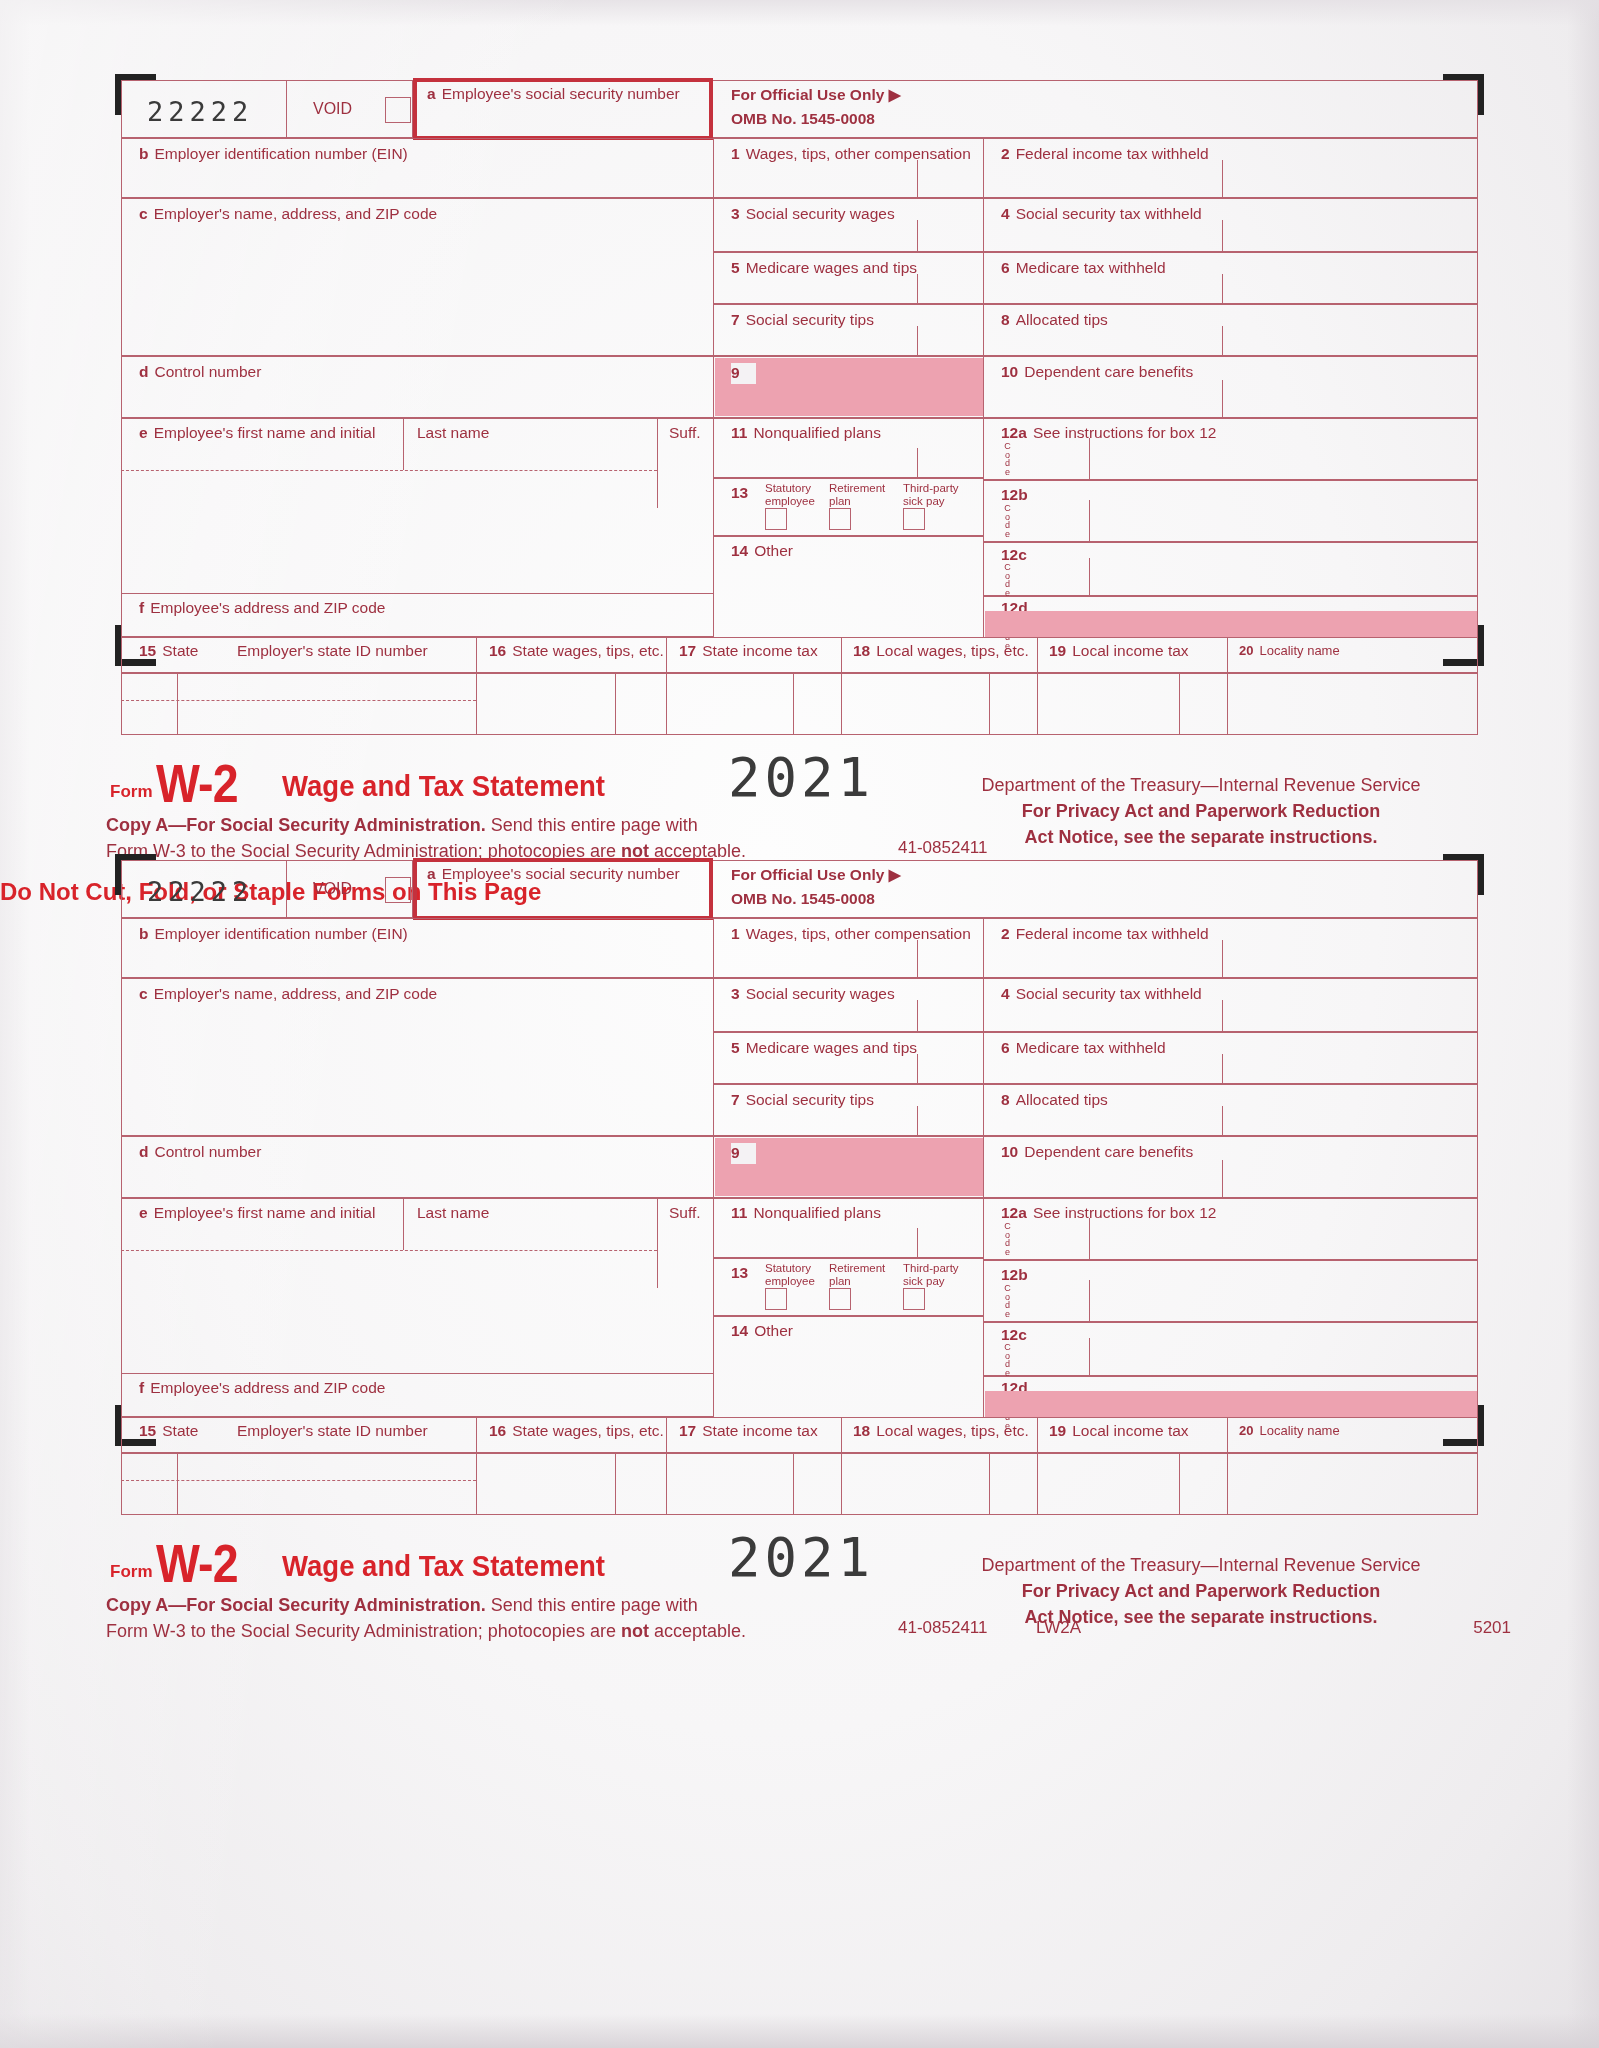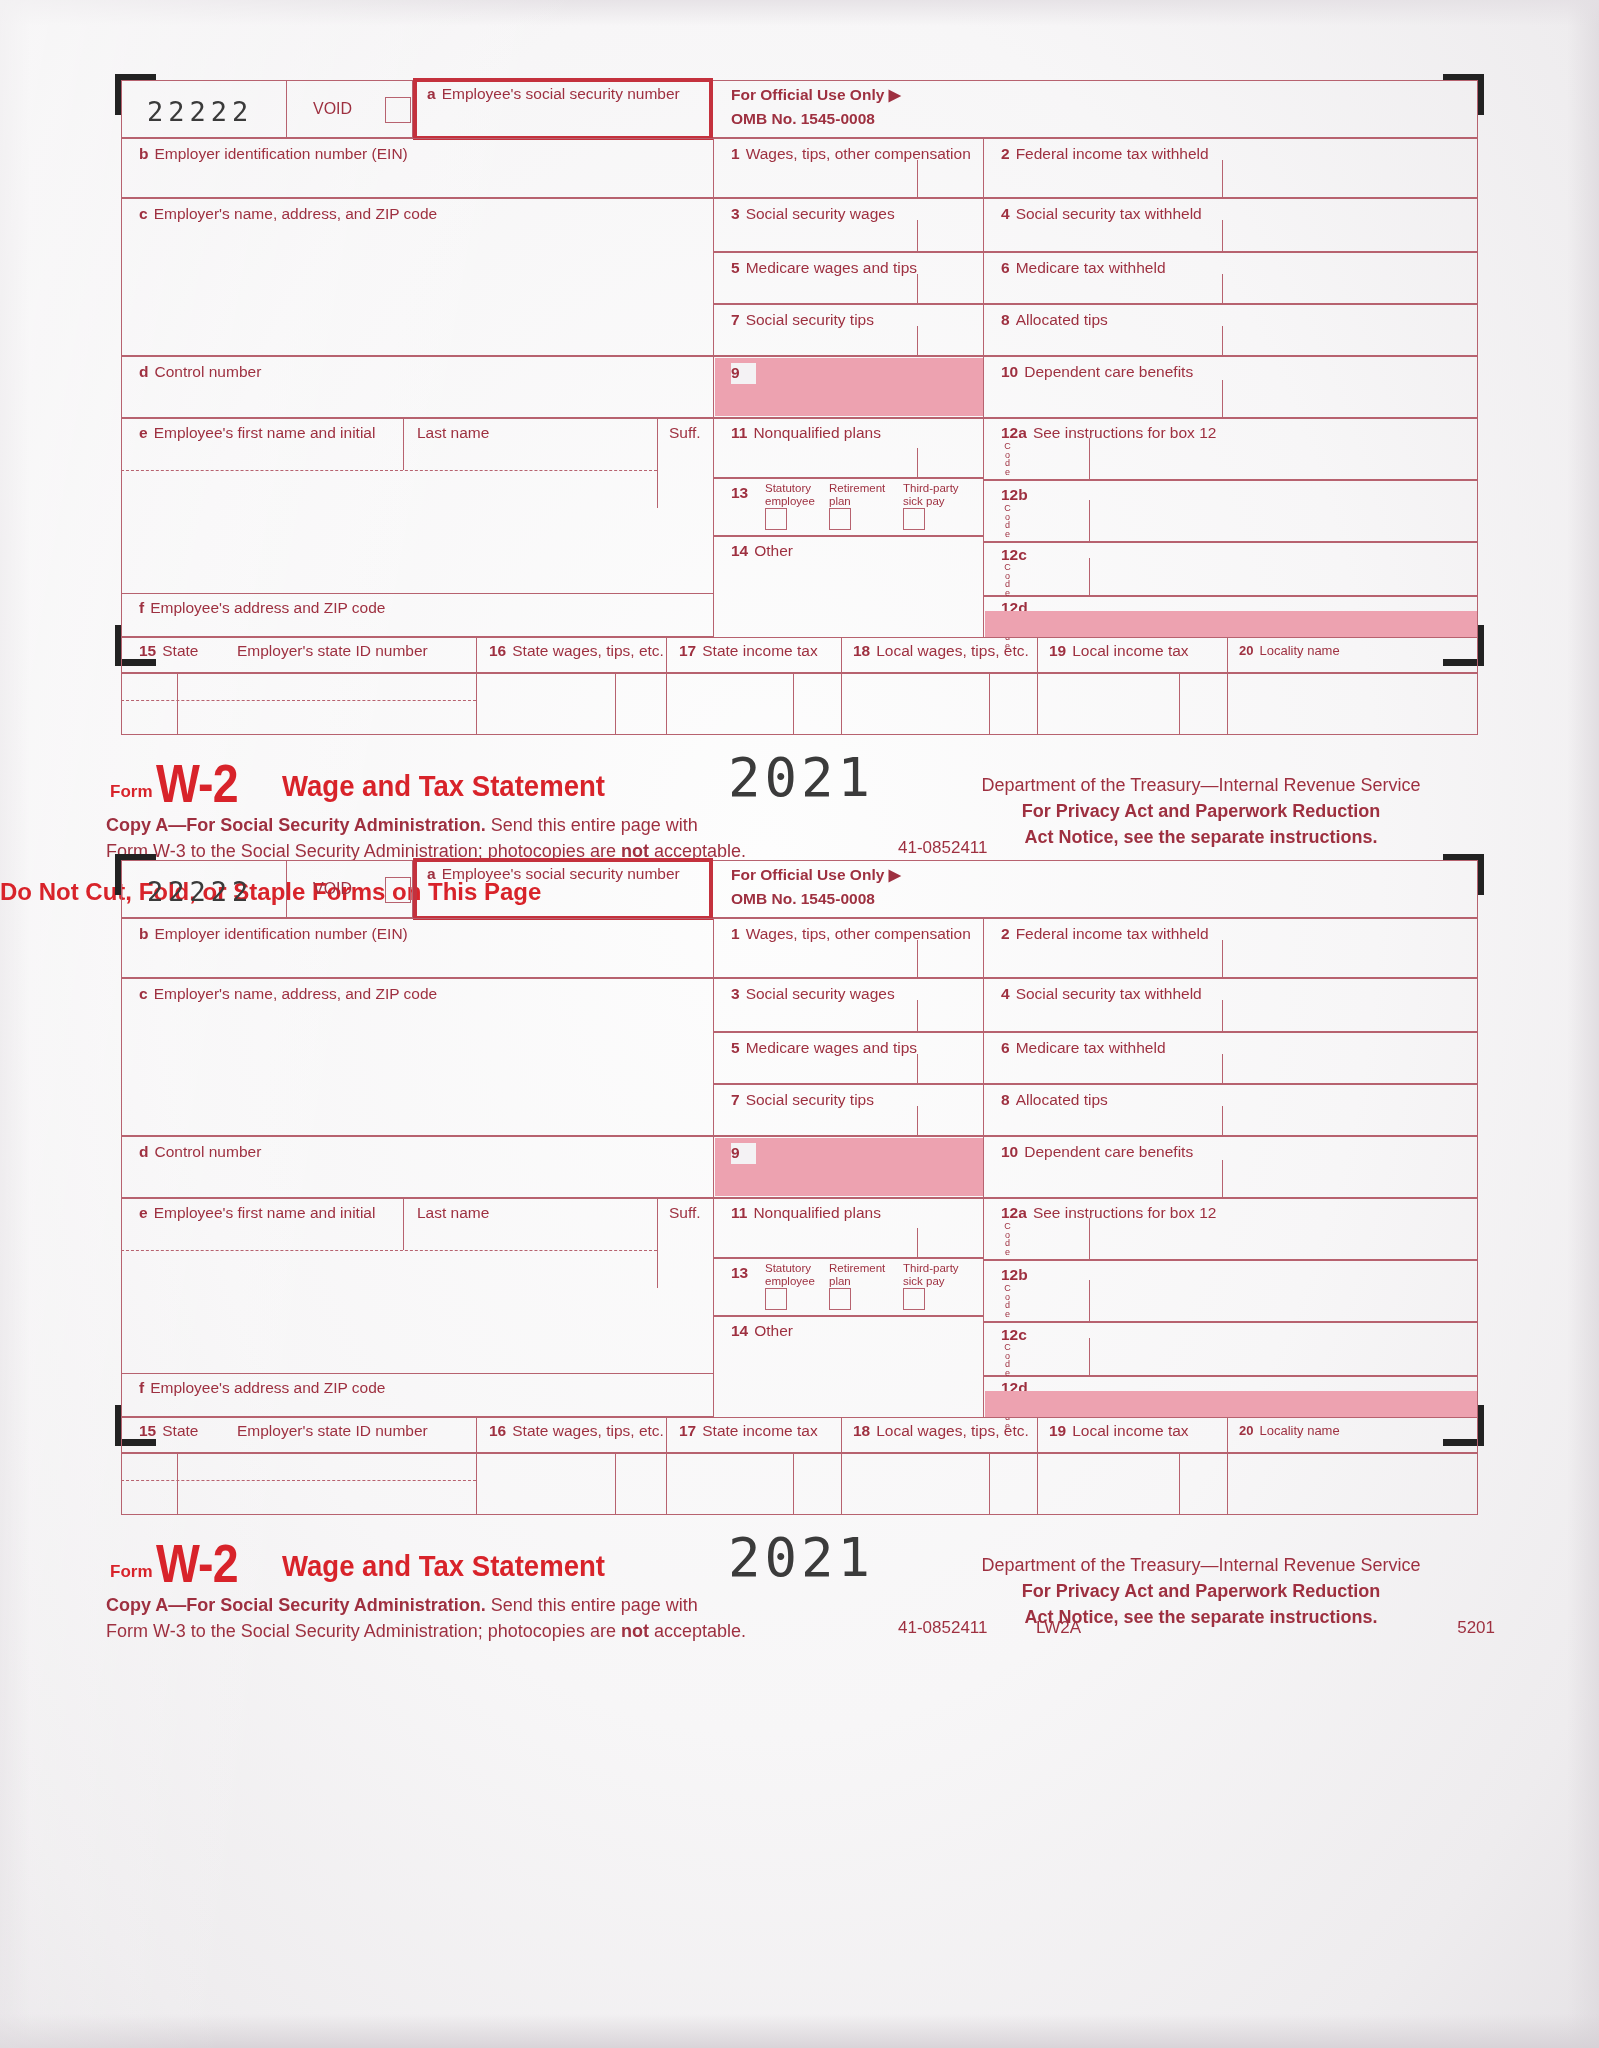--- a/index.html
+++ b/index.html
@@ -739,21 +739,21 @@
     <div class="f-w2" style="left:156px; top:2px;">W-2</div>
     <div class="f-title" style="left:282px; top:20px;">Wage and Tax Statement</div>
     <div class="f-year" style="left:728px; top:-4px;">2021</div>
 
     <div class="f-copy" style="left:106px; top:62px;">
       <b>Copy A—For Social Security Administration.</b><span> Send this entire page with</span><br>
       <span>Form W-3 to the Social Security Administration; photocopies are </span><b>not</b><span> acceptable.</span>
     </div>
     <div class="f-code" style="left:898px; top:88px;">41-0852411</div>
     <div class="f-code" style="left:1036px; top:88px;">LW2A</div>
-    <div class="f-code" style="right:104px; top:88px;">5201</div>
+    <div class="f-code" style="right:88px; top:88px;">5201</div>
 
     <div class="f-dept" style="right:88px; top:22px; width:620px;">
       <span>Department of the Treasury—Internal Revenue Service</span><br>
       <span class="strong">For Privacy Act and Paperwork Reduction</span><br>
       <span class="strong">Act Notice, see the separate instructions.</span>
     </div>
   </div>
 </div>
 
 </body></html>

